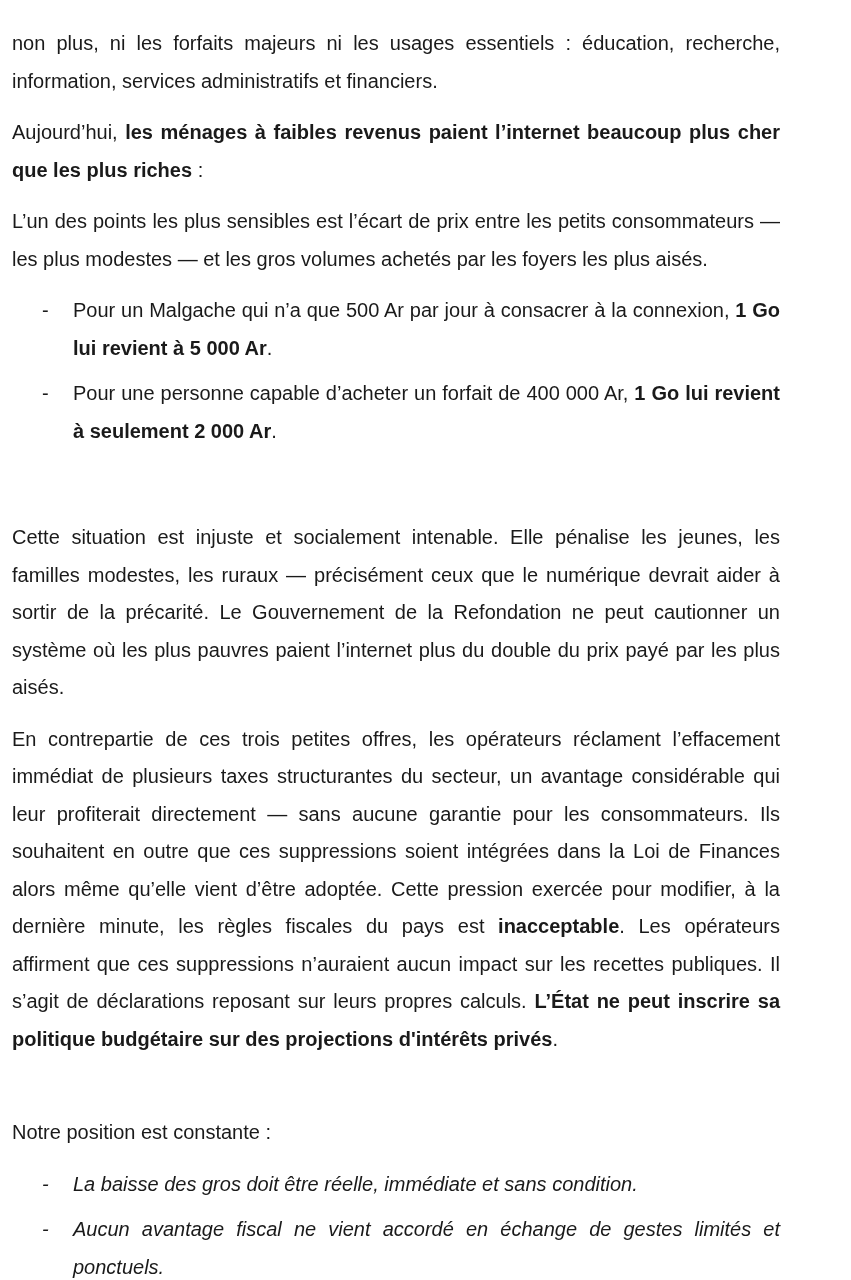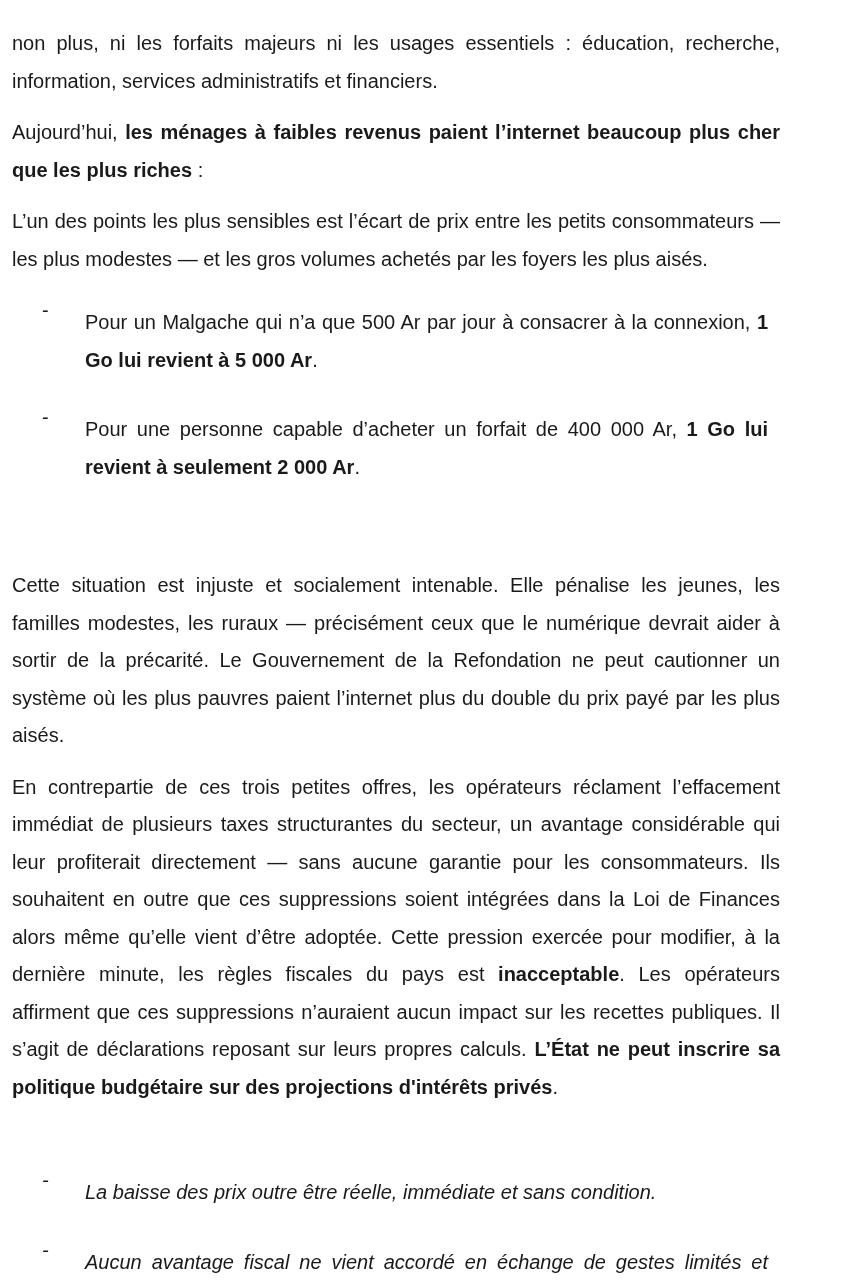--- a/index.html
+++ b/index.html
@@ -31,21 +31,21 @@
     align-items: flex-start;
     padding-left: 30px;
   }
   .bullet-item + .bullet-item { margin-top: 8px; }
   .bullet-marker {
     flex: 0 0 31px;
     width: 31px;
   }
   .bullet-text {
     flex: 1 1 auto;
-    margin: 12px;
+    margin: 0;
     text-align: justify;
   }
   .italic-list .bullet-text,
   .italic-list .bullet-marker { font-style: italic; }
   .spacer-1 { height: 55px; }
   .spacer-2 { height: 42px; }
 </style>
 </head>
 <body>
 
@@ -69,25 +69,26 @@
   </div>
 
   <div class="spacer-1"></div>
 
   <p class="para">Cette situation est injuste et socialement intenable. Elle pénalise les jeunes, les familles modestes, les ruraux — précisément ceux que le numérique devrait aider à sortir de la précarité. Le Gouvernement de la Refondation ne peut cautionner un système où les plus pauvres paient l’internet plus du double du prix payé par les plus aisés.</p>
 
   <p class="para"><span>En contrepartie de ces trois petites offres, les opérateurs réclament l’effacement immédiat de plusieurs taxes structurantes du secteur, un avantage considérable qui leur profiterait directement — sans aucune garantie pour les consommateurs. Ils souhaitent en outre que ces suppressions soient intégrées dans la Loi de Finances alors même qu’elle vient d’être adoptée. Cette pression exercée pour modifier, à la dernière minute, les règles fiscales du pays est </span><b>inacceptable</b><span>. Les opérateurs affirment que ces suppressions n’auraient aucun impact sur les recettes publiques. Il s’agit de déclarations reposant sur leurs propres calculs. </span><b>L’État ne peut inscrire sa politique budgétaire sur des projections d'intérêts privés</b><span>.</span></p>
 
   <div class="spacer-2"></div>
 
+  <p class="para">Notre position est constante :</p>
 
   <div class="list italic-list">
     <div class="bullet-item">
       <span class="bullet-marker">-</span>
-      <p class="bullet-text">La baisse des prix outre être réelle, immédiate et sans condition.</p>
+      <p class="bullet-text">La baisse des gros doit être réelle, immédiate et sans condition.</p>
     </div>
     <div class="bullet-item">
       <span class="bullet-marker">-</span>
       <p class="bullet-text">Aucun avantage fiscal ne vient accordé en échange de gestes limités et ponctuels.</p>
     </div>
   </div>
 
 </div>
 
 </body></html>

